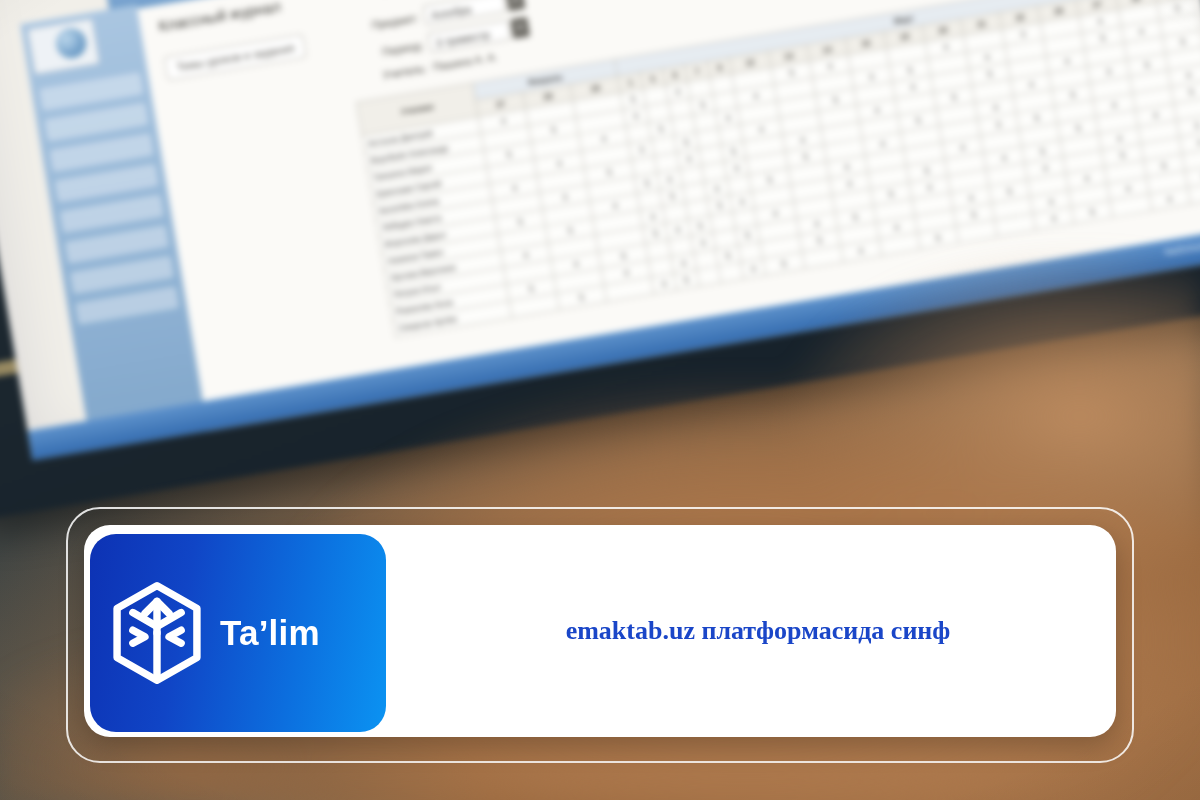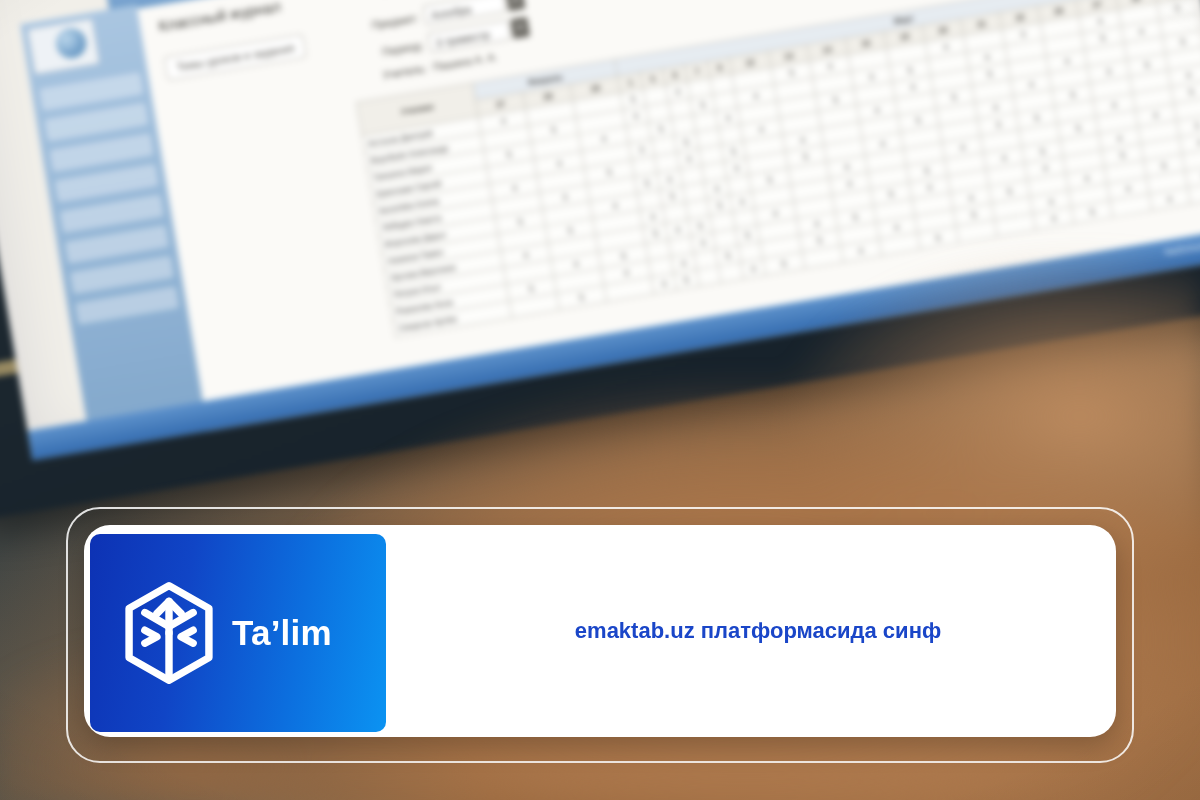--- a/index.html
+++ b/index.html
@@ -151,38 +151,38 @@
     position:absolute;
     left:84px; top:525px; width:1032px; height:212px;
     background:#fff;
     border-radius:26px;
     box-shadow:0 10px 26px rgba(0,0,0,.22);
     display:flex; align-items:stretch;
   }
   #logo-tile {
     position:absolute;
     left:90px; top:534px; width:296px; height:198px;
-    border-radius:10px;
+    border-radius:26px;
     background:linear-gradient(100deg,#0d32b4 0%,#1045c6 32%,#0c6ede 68%,#0b93f2 100%);
     display:flex; align-items:center; gap:16px;
-    padding-left:32px;
+    padding-left:20px;
   }
   #brand-mark { width:94px; height:104px; flex:0 0 auto; }
   #brand-text {
     color:#fff; font-size:35px; font-weight:bold; line-height:1.12;
     letter-spacing:.2px;
   }
   #headline-wrap {
     position:absolute; left:400px; top:525px; width:716px; height:212px;
     display:flex; flex-direction:column; align-items:center; justify-content:center;
     gap:14px; padding:0 24px;
   }
   .headline {
-    color:#1a46c8; font-size:22px; font-weight:bold; text-align:center;
-    line-height:1.15; white-space:nowrap;
+    color:#1a46c8; font-size:26px; font-weight:bold; text-align:center;
+    line-height:1.15; white-space:nowrap;font-family:Liberation Serif, serif;
   }
 </style>
 </head>
 <body>
 
 <div id="photo">
   <div id="photo-blurwrap">
 
     <div class="bezel" id="bezel-main"></div>
 

